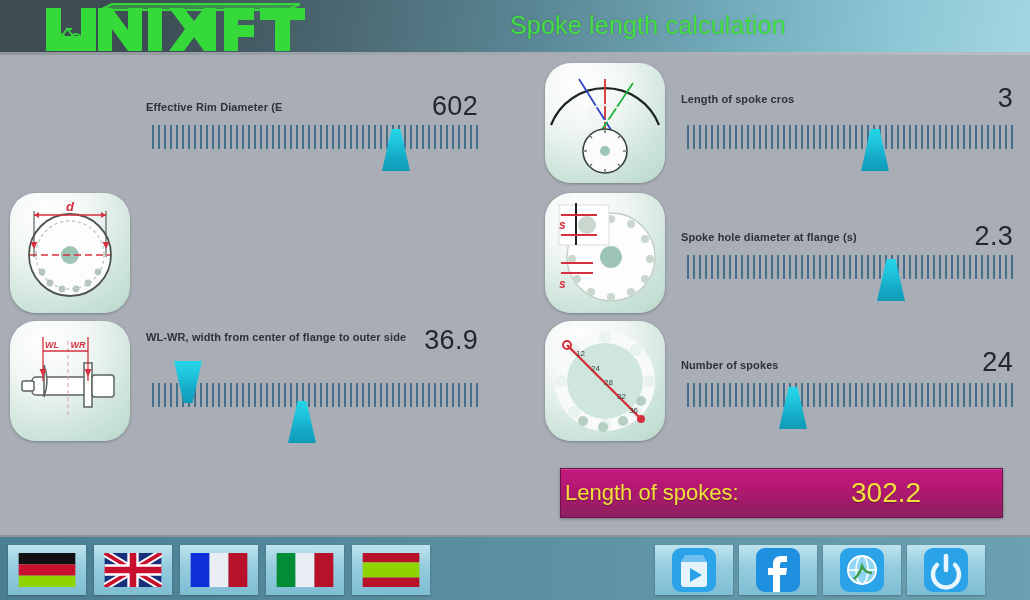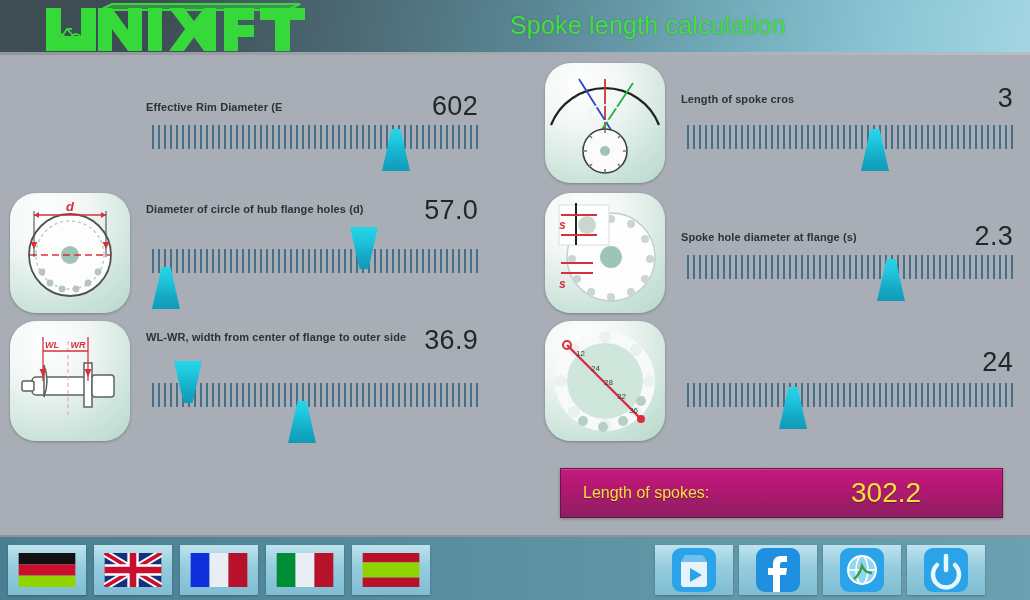--- a/index.html
+++ b/index.html
@@ -95,21 +95,21 @@
 
   
   #result {
     position:absolute; left:560px; top:468px; width:443px; height:50px;
     background: linear-gradient(180deg,#c21a7d 0%, #b61774 35%, #8d1f60 100%);
     border:1px solid #6d1149;
     box-shadow: inset 0 1px 0 rgba(255,255,255,.18), 0 1px 3px rgba(0,0,0,.3);
     display:flex; align-items:center;
   }
   #result-label {
-    margin-left:22px; font-size:16px; color:#f4e03a;
+    margin-left:4px; font-size:22px; color:#f4e03a;
     text-shadow: 0 1px 1px rgba(0,0,0,.35);
   }
   #result-value {
     position:absolute; left:290px; font-size:28px; color:#f4e03a;
     text-shadow: 0 1px 1px rgba(0,0,0,.35);
   }
 
   
   #footer {
     position:absolute; left:0; top:535px; width:1030px; height:65px;
@@ -207,33 +207,20 @@
                 <circle cx="32" cy="79" r="3.4"></circle>
             </g>
             <line x1="20" y1="62" x2="100" y2="62" stroke="#d6303f" stroke-width="1.6" stroke-dasharray="7 4"></line>
             <line x1="24" y1="18" x2="24" y2="64" stroke="#4d544f" stroke-width="1.1"></line>
             <line x1="96" y1="18" x2="96" y2="64" stroke="#4d544f" stroke-width="1.1"></line>
             <line x1="24" y1="22" x2="96" y2="22" stroke="#d6303f" stroke-width="1.4"></line>
             <path d="M24 22 l5 -3 v6 z M96 22 l-5 -3 v6 z" fill="#d6303f"></path>
             <path d="M24 56 l-3.5 -7 h7 z M96 56 l-3.5 -7 h7 z" fill="#d6303f"></path>
             <text x="60" y="18" font-size="13" font-weight="bold" font-style="italic" fill="#d6303f" text-anchor="middle" font-family="Liberation Sans, sans-serif">d</text>
           </svg>
-        </div>
-        <div class="param-right">
-          <div class="param-label" style="top:8px">Diameter of circle of hub flange holes (d)</div>
-          <div class="param-value" style="top:2px">57.0</div>
-          <div class="slider" style="top:56px">
-            <div class="slider-track"></div>
-            <div class="thumb down" style="left:204px; top:-22px">
-              <div class="shape"></div>
-            </div>
-            <div class="thumb" style="left:6px; top:18px">
-              <div class="shape"></div>
-            </div>
-          </div>
         </div>
       </div>
 
       <div class="param-row r2">
         <div class="thumb-icon">
           <svg viewBox="0 0 120 120">
             <g fill="#ffffff" stroke="#5b635f" stroke-width="1.5">
               <rect x="22" y="56" width="76" height="18" rx="4"></rect>
               <path d="M34 44 q6 16 0 32 z"></path>
               <path d="M74 42 h8 v44 h-8 z"></path>
@@ -371,20 +358,21 @@
             <g font-size="8" fill="#3b423e" font-family="Liberation Sans, sans-serif">
               <text x="31" y="35">12</text>
                 <text x="46" y="50">24</text>
               <text x="59" y="64">28</text>
                 <text x="72" y="78">32</text>
               <text x="84" y="92">36</text>
             </g>
           </svg>
         </div>
         <div class="param-right">
+          <div class="param-label" style="top:36px">Number of spokes</div>
           <div class="param-value" style="top:26px">24</div>
           <div class="slider" style="top:62px">
             <div class="slider-track"></div>
             <div class="thumb" style="left:98px; top:4px">
               <div class="shape"></div>
             </div>
           </div>
         </div>
       </div>
     </div>

